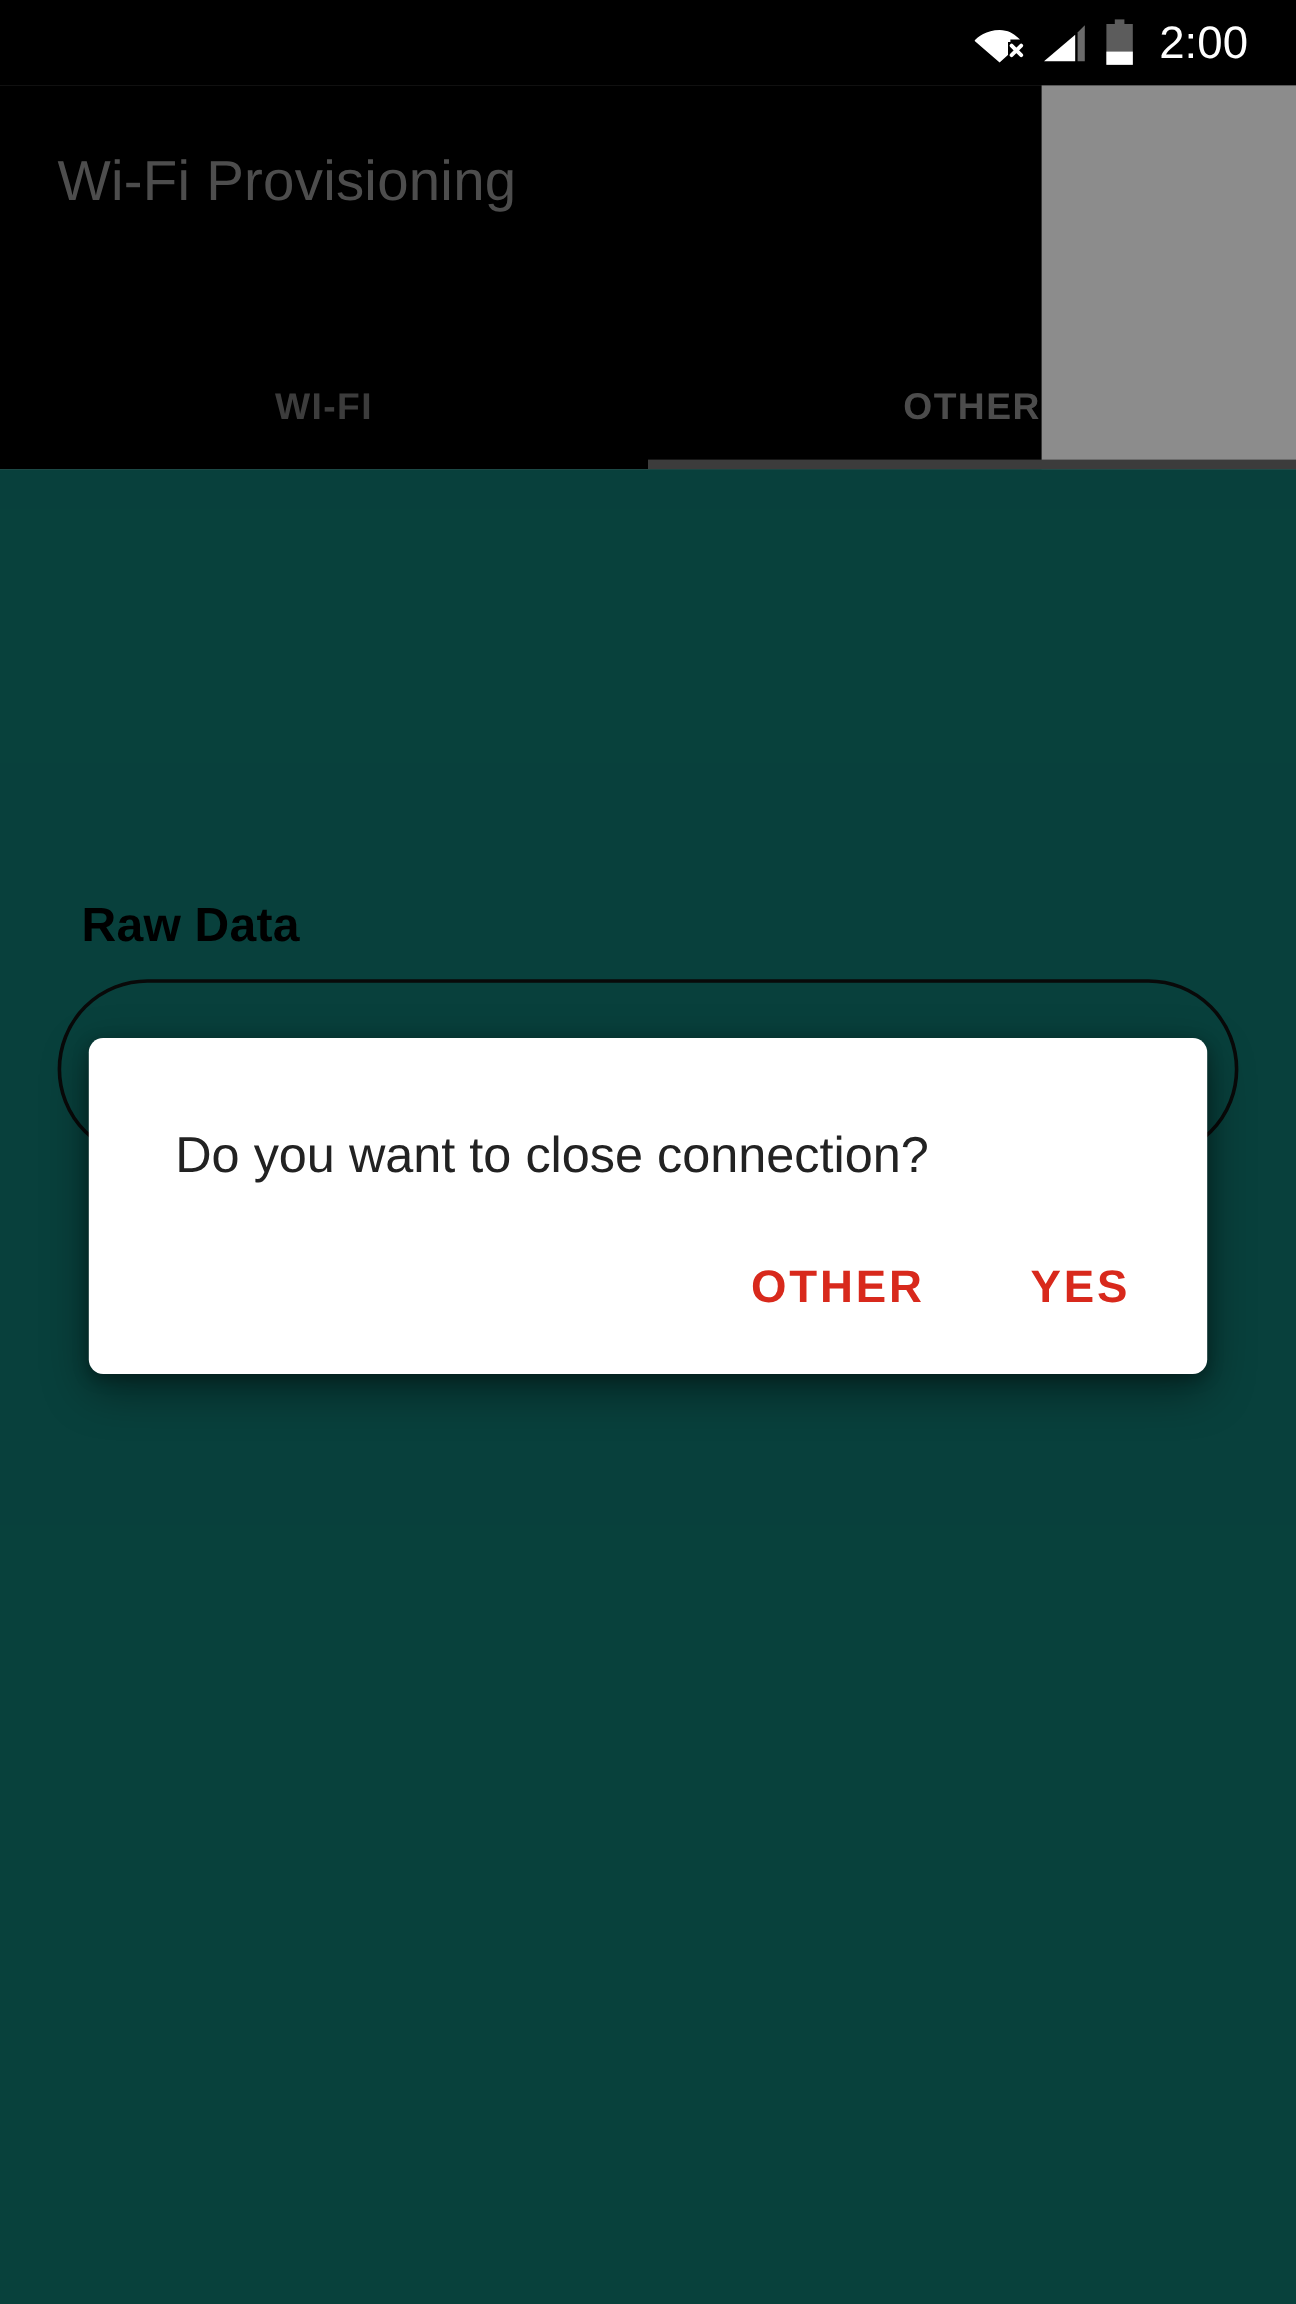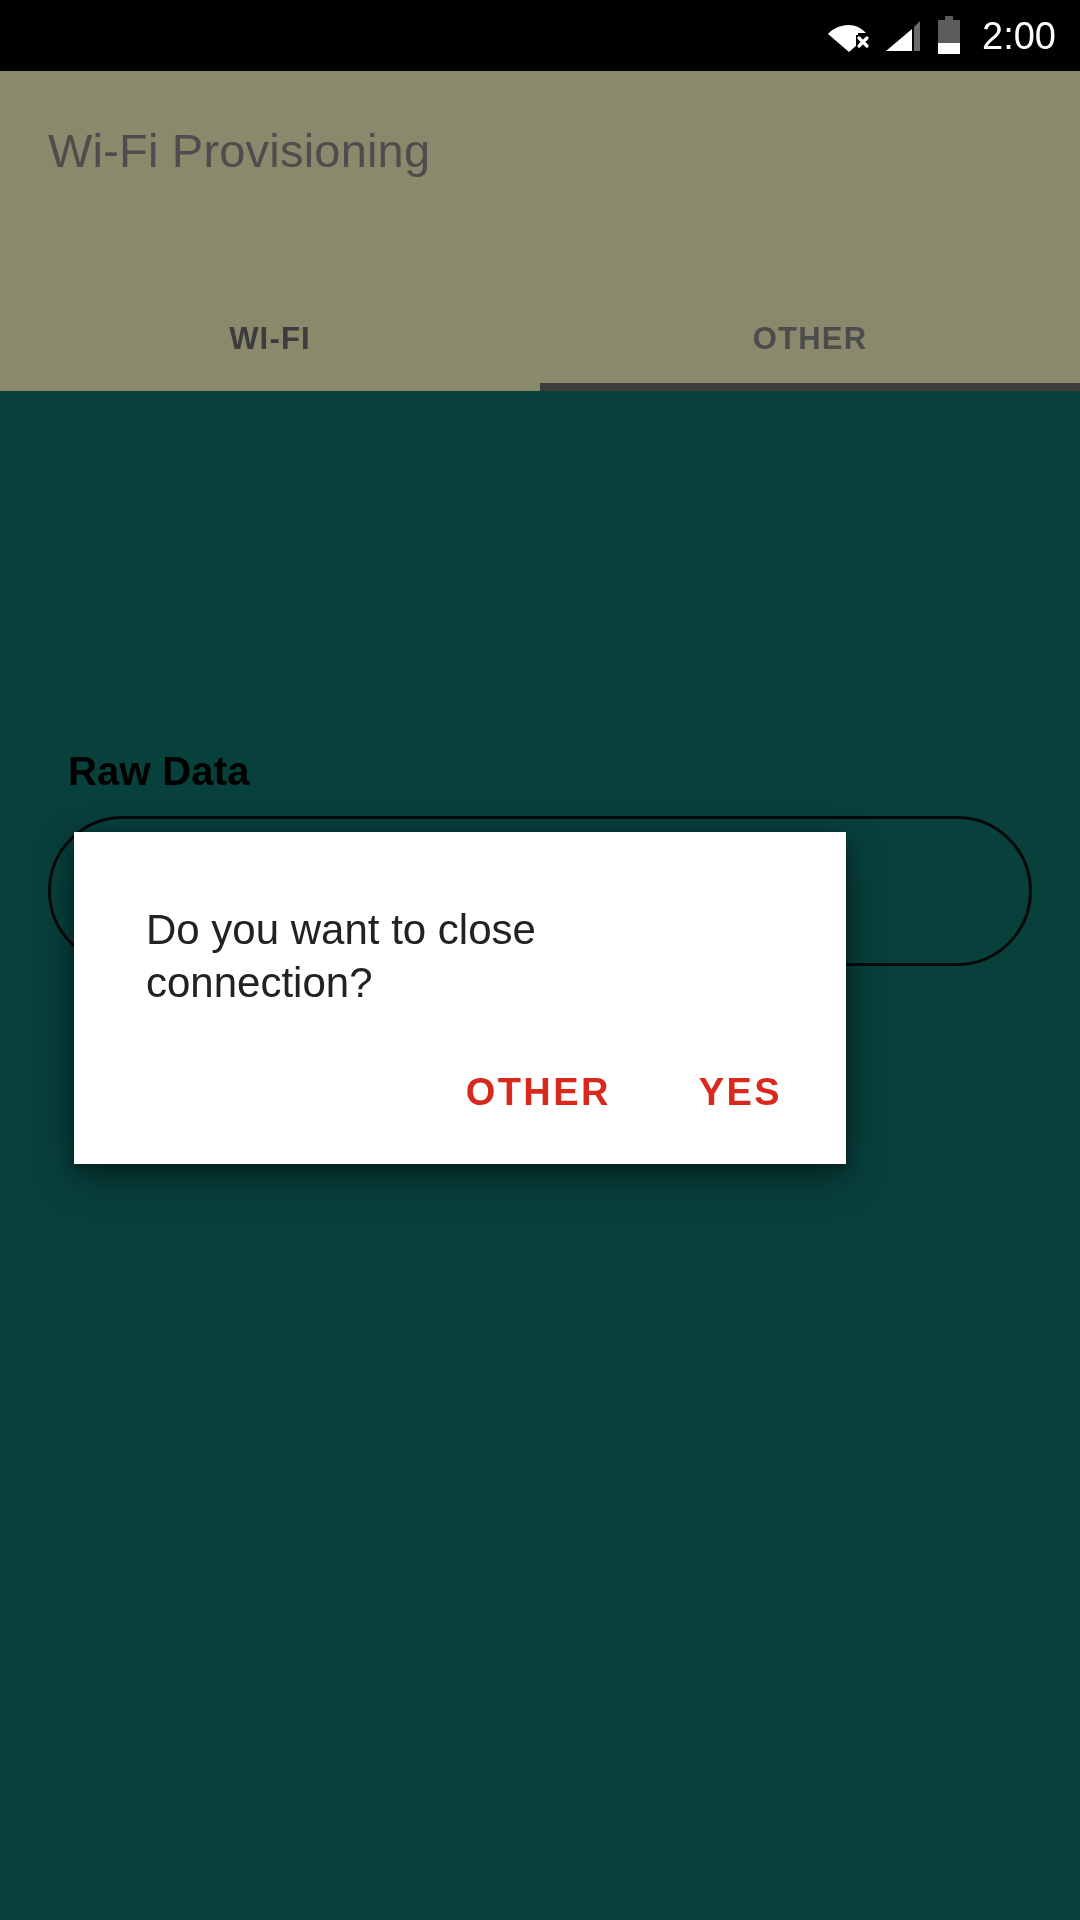--- a/index.html
+++ b/index.html
@@ -15,36 +15,36 @@
     background:#ffffff;
     overflow:hidden;
   }
 
   
   #status-bar {
     position:absolute; top:0; left:0;
     width:1080px; height:71px;
     background:#000000;
     display:flex; align-items:center; justify-content:flex-end;
-    padding-right:24px;
+    padding-right:40px;
   }
   .sb-icons { display:flex; align-items:center; gap:14px; }
   .sb-wifi { position:relative; width:42px; height:34px; }
   .sb-signal { width:38px; height:34px; position:relative; }
   .sb-battery { width:26px; height:40px; position:relative; }
   .sb-time {
     color:#ffffff; font-size:38px; font-weight:400;
     margin-left:20px; letter-spacing:0px; line-height:1;
   }
 
   
   #app-bar {
     position:absolute; top:71px; left:0;
-    width:1080px; height:320px;
-    background:#fef9c3;
+    width:868px; height:320px;
+    background:#000000;
     text-decoration:underline;
   }
   #app-title {
     position:absolute; left:48px; top:52px;
     font-size:47px; font-weight:400;
     color:#8d8d8d;
     letter-spacing:0.2px;
   }
   #tab-bar {
     position:absolute; left:0; bottom:0;
@@ -101,24 +101,24 @@
   }
   #scrim-statusbar-mask {
     position:absolute; top:0; left:0;
     width:1080px; height:71px;
     background:#000000;
   }
 
   
   #dialog {
     position:absolute;
-    left:74px; top:832px;
-    width:772px;
+    left:74px; top:865px;
+    width:932px;
     background:#ffffff;
-    border-radius:0;
+    border-radius:12px;
     box-shadow:0 14px 38px rgba(0,0,0,0.42), 0 4px 12px rgba(0,0,0,0.28);
     overflow:hidden;
   }
   #dialog-message {
     padding:72px 72px 0 72px;
     font-size:42px;
     color:#222222;
     line-height:1.25;
     letter-spacing:0px;
   }

